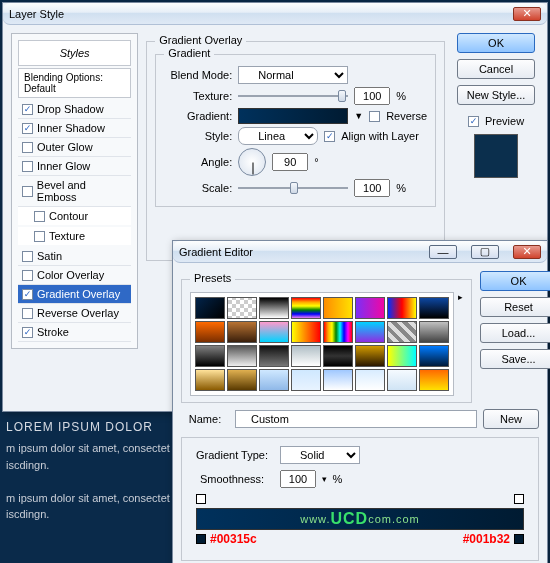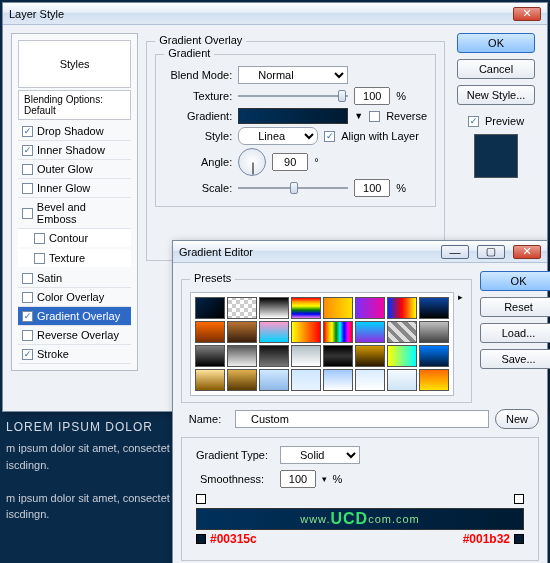--- a/index.html
+++ b/index.html
@@ -1,27 +1,27 @@
 <!DOCTYPE html>
 <html><head>
 <meta charset="utf-8">
 <style>
   * { box-sizing: border-box; font-family: "Segoe UI", Tahoma, sans-serif; font-size: 11px; }
   body { margin:0; width:550px; height:563px; background:#0a2a4a; overflow:hidden; position:relative; }
   .window { position:absolute; background:#eef2f7; border:1px solid #7a8aa0; box-shadow:2px 2px 8px rgba(0,0,0,.3); }
-  .titlebar { height:22px; background:linear-gradient(#fdfefe,#e6eef7 45%,#cfdff0 46%,#dfe9f5); border-bottom:1px solid #b0c0d6; display:flex; align-items:center; padding:0 6px; gap:8px; }
+  .titlebar { height:22px; background:linear-gradient(#fdfefe,#e6eef7 45%,#cfdff0 46%,#dfe9f5); border-bottom:1px solid #b0c0d6; display:flex; align-items:center; padding:0 6px; gap:14px;border-radius:7px; }
   .titlebar .title { flex:1; color:#000; }
   .winbtn { width:28px; height:14px; border:1px solid #5a6a80; border-radius:2px; background:linear-gradient(#f3f6fa,#d4def0); display:flex; align-items:center; justify-content:center; }
   .winbtn.close { background:linear-gradient(#e79a8f,#d0442e); border-color:#8a3020; color:#fff; }
   .winbody { padding:8px; display:flex; gap:8px; }
   .panel { border:1px solid #b6bcc5; background:#f7f9fb; padding:6px; }
   .fieldset { border:1px solid #c3c8d0; margin-top:8px; padding:8px 8px 6px; position:relative; }
   .fieldset > .legend { position:absolute; top:-8px; left:8px; background:#eef2f7; padding:0 4px; }
   .styles-list { width:130px; }
-  .styles-list .hdr { background:#fff; border:1px solid #c3c8d0; padding:17px 5px; text-align:center; margin-bottom:2px;}
+  .styles-list .hdr { background:#fff; border:1px solid #c3c8d0; padding:6px 5px; text-align:center; margin-bottom:2px;font-style:italic;}
   .styles-list .sub { background:#fff; border:1px solid #c3c8d0; padding:3px 5px; font-size:10px; margin-bottom:2px;}
   .styles-list .row { padding:3px 4px; border-bottom:1px solid #e0e4ea; display:flex; align-items:center; gap:4px; cursor:default;}
   .styles-list .row.sel { background:#2f69c6; color:#fff; }
   .styles-list .row.sub { padding-left:16px; background:#fff; border:none;}
   .chk { width:11px; height:11px; border:1px solid #7a8aa0; background:#fff; display:inline-flex; align-items:center; justify-content:center; font-size:9px; color:#2a63c0;}
   .chk.checked::before{content:"✓";}
   .btn { width:78px; height:20px; border:1px solid #707a88; border-radius:3px; background:linear-gradient(#fdfdfe,#e6ebf2); text-align:center; line-height:18px; margin-bottom:6px; cursor:default;}
   .btn.primary { background:linear-gradient(#cfe8ff,#8fc4ff); border-color:#2a6ac0; }
   .right-col { width:88px; display:flex; flex-direction:column; align-items:center; }
   .field-row { display:flex; align-items:center; gap:6px; margin:3px 0; }
@@ -254,21 +254,21 @@
         <div class="btn primary">OK</div>
         <div class="btn">Reset</div>
         <div class="btn">Load...</div>
         <div class="btn">Save...</div>
       </div>
     </div>
 
     <div class="ge-row">
       <span class="lbl" style="width:48px;">Name:</span>
       <input type="text" style="flex: 1 1 0%;" value="Custom">
-      <div class="btn" style="width:44px;margin:0;border-radius:10px;">New</div>
+      <div class="btn" style="width:56px;margin:0;">New</div>
     </div>
 
     <div class="fieldset" style="padding-bottom:14px;">
       <div class="ge-row" style="margin-top:0;">
         <span class="lbl">Gradient Type:</span>
         <select style="width:80px;"><option>Solid</option></select>
       </div>
       <div class="ge-row">
         <span class="lbl">Smoothness:</span>
         <input class="numbox" value="100" style="">

